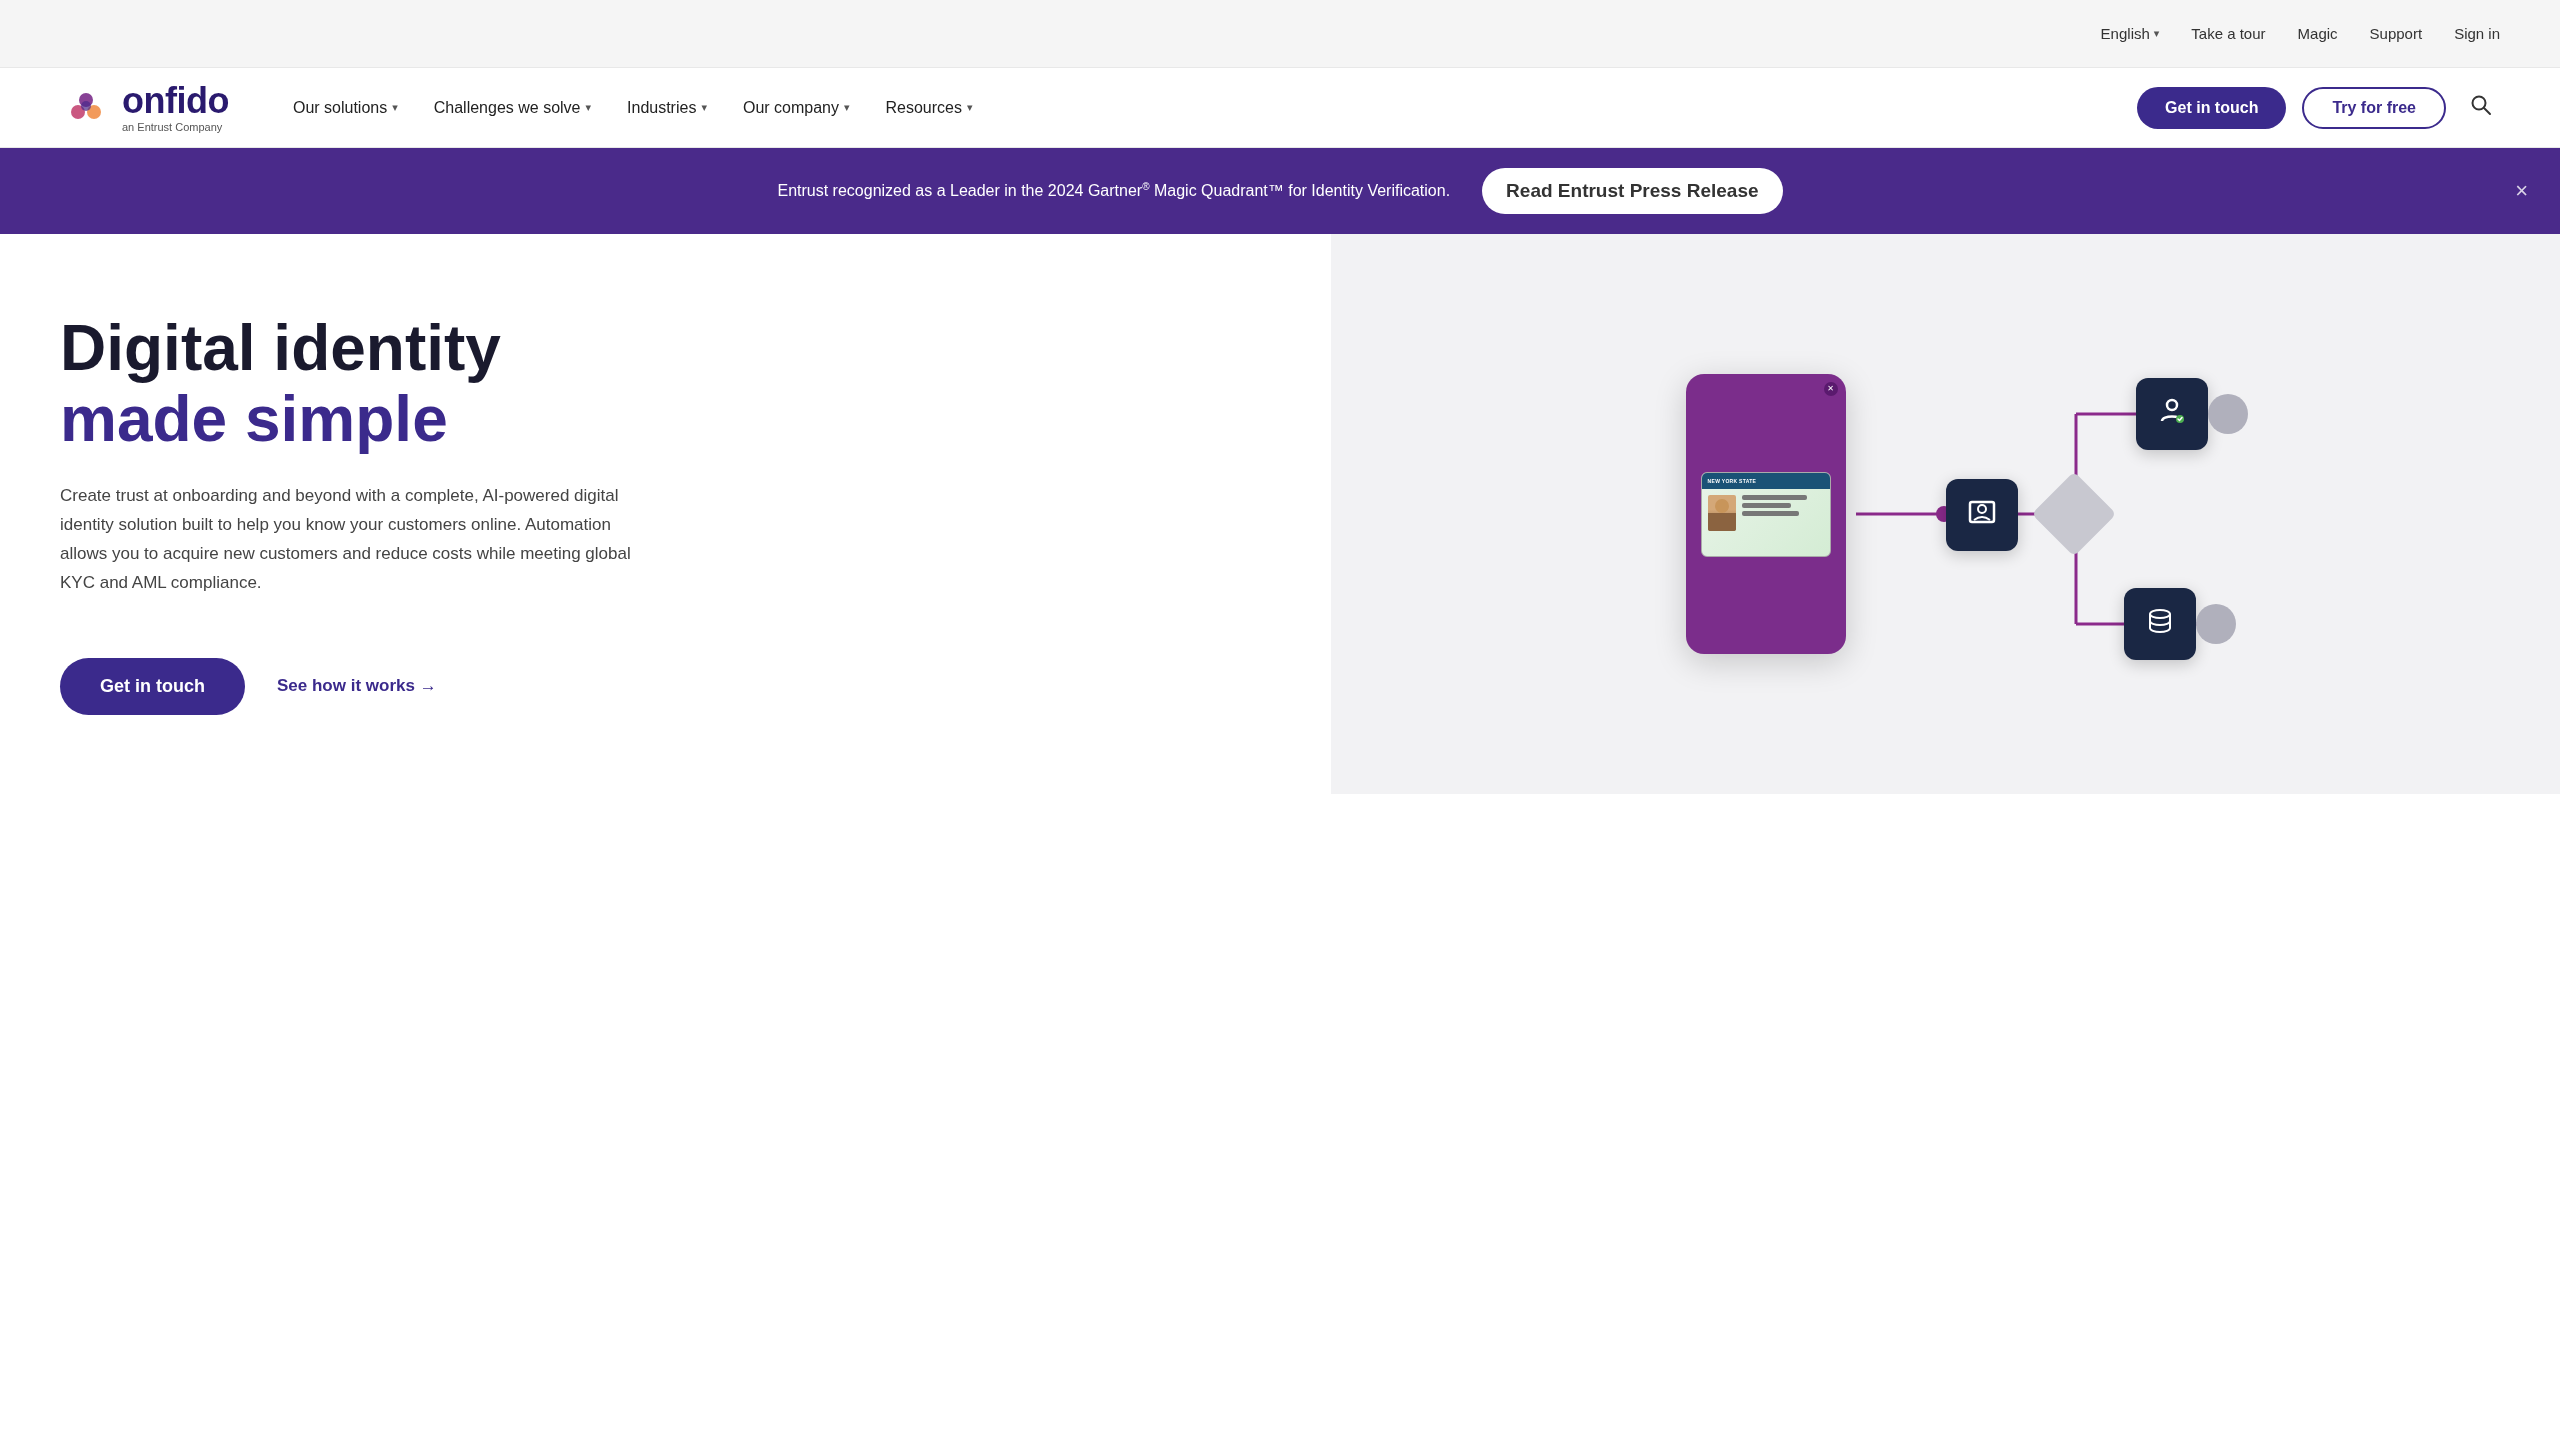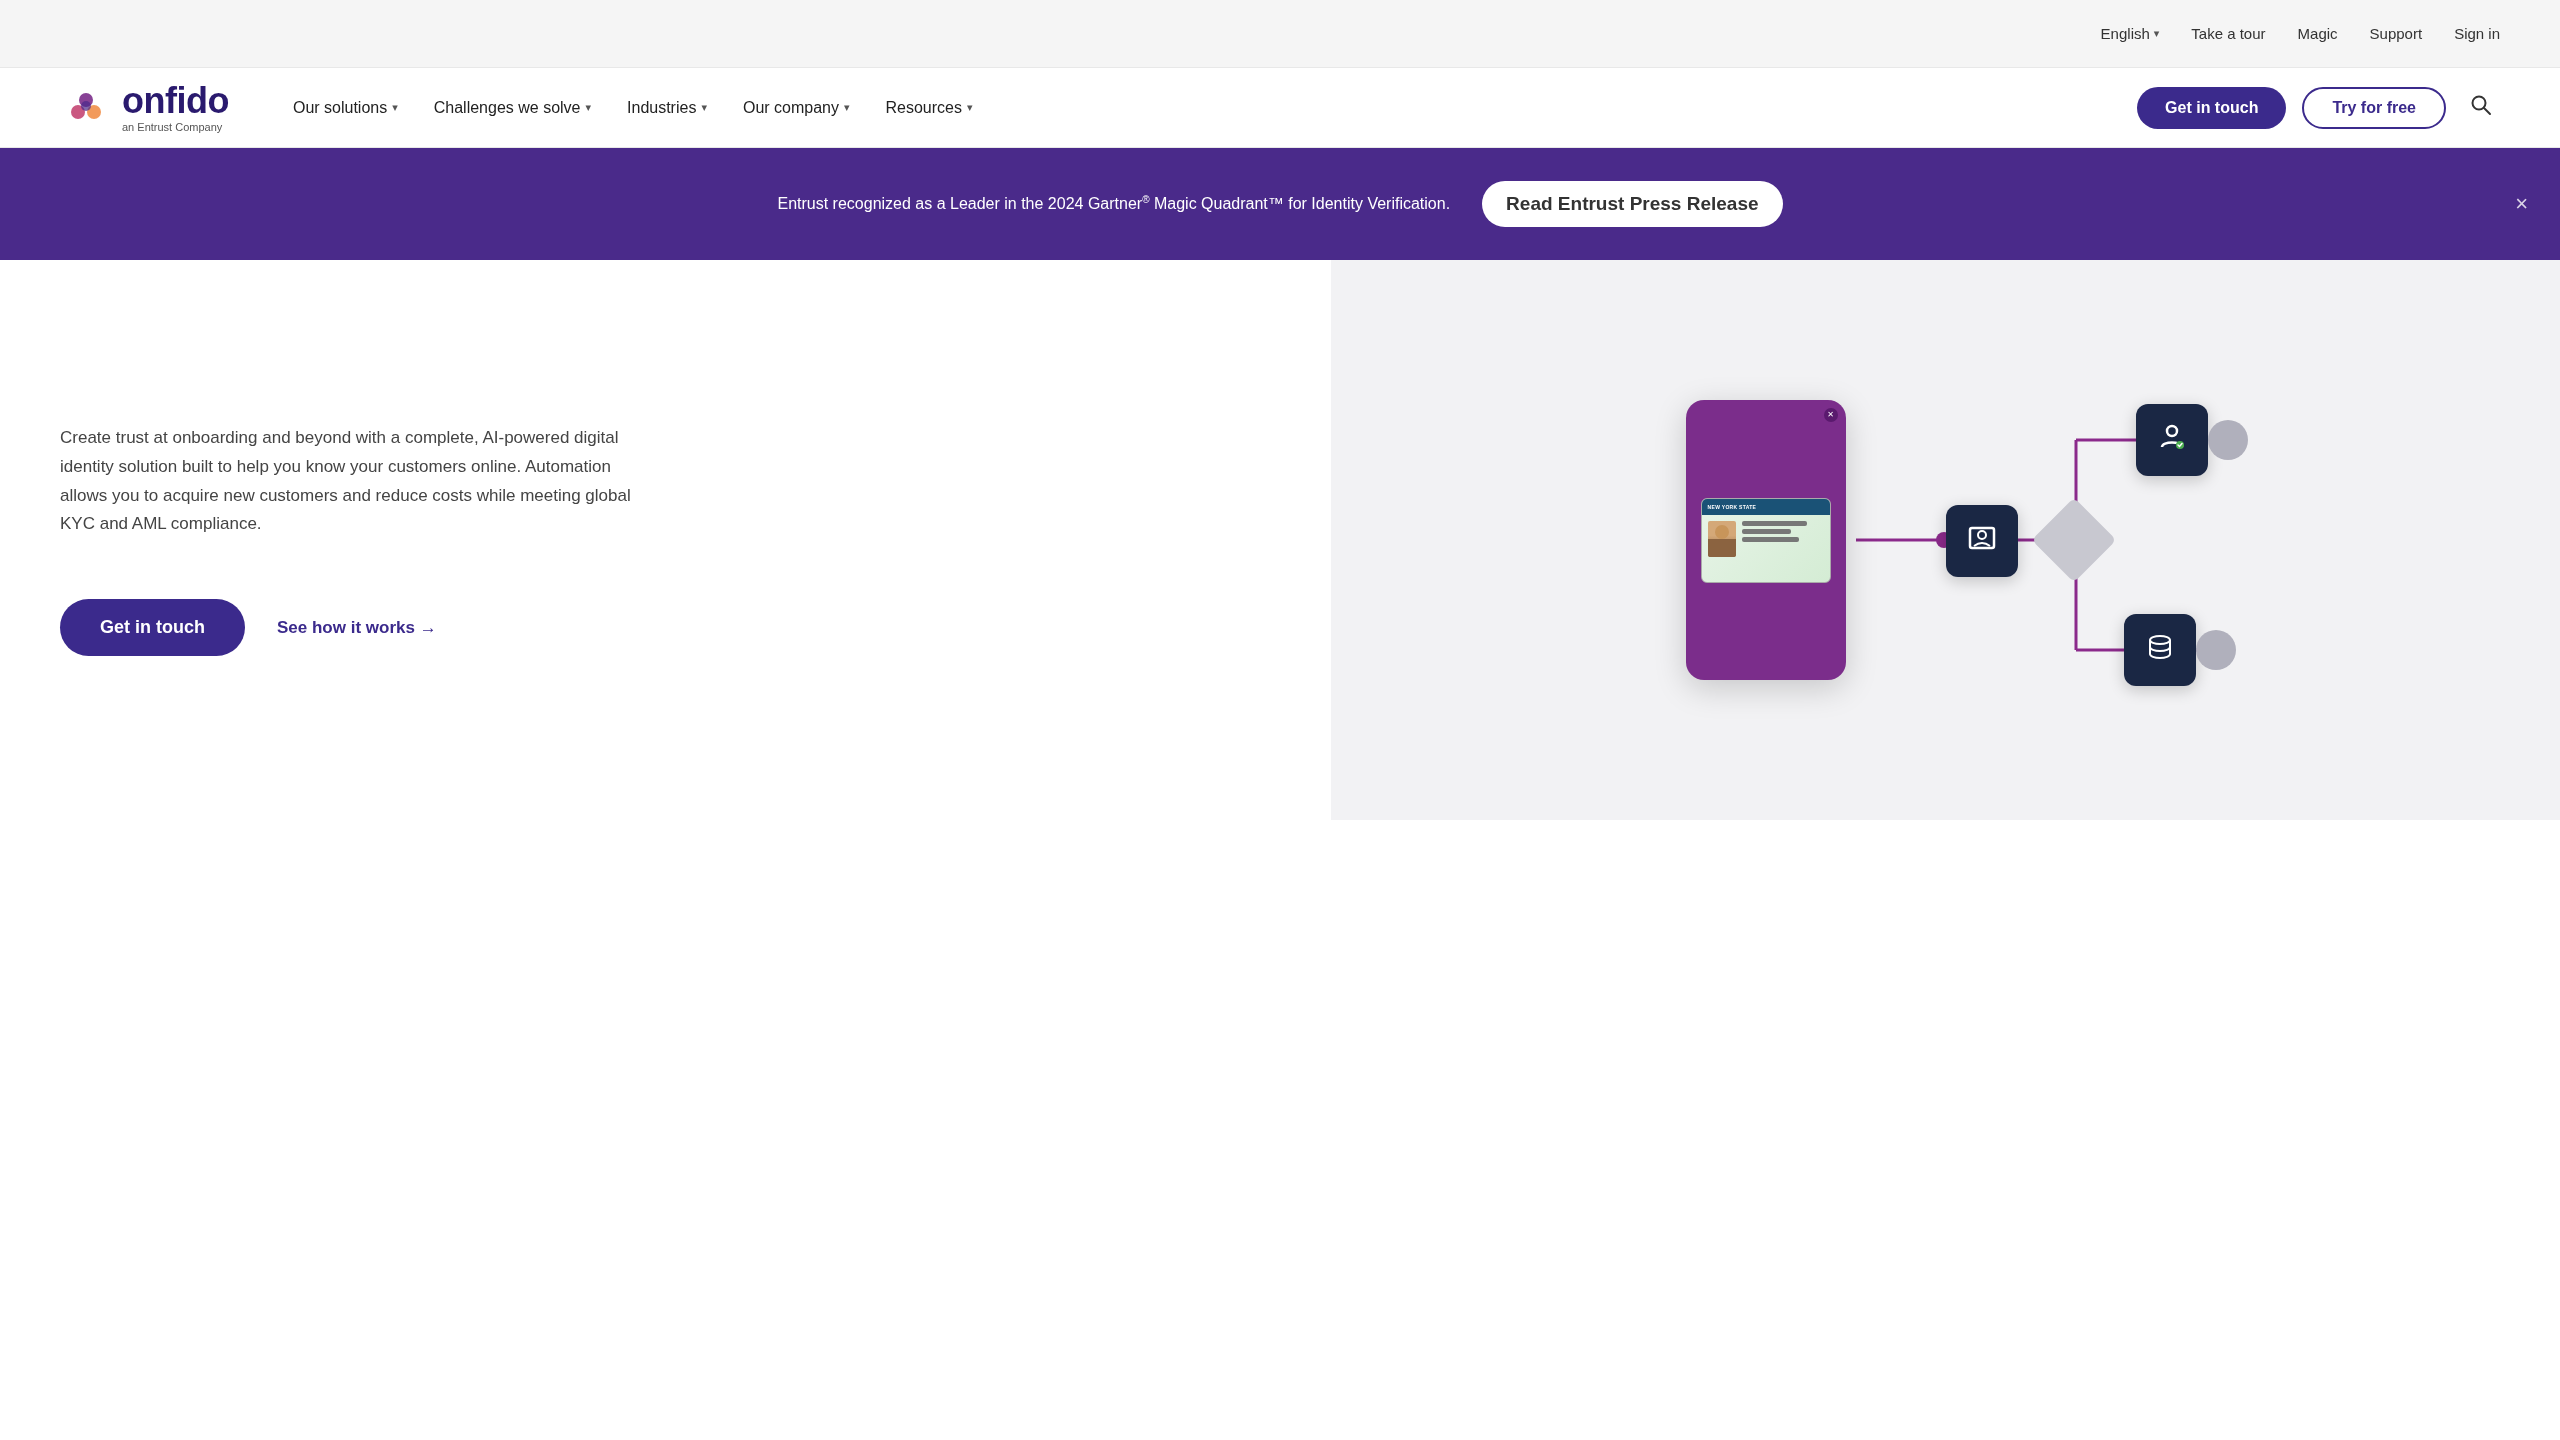--- a/index.html
+++ b/index.html
@@ -122,21 +122,21 @@
       color: #333;
       font-size: 20px;
     }
 
     
     .banner {
       background: #4a2a8a;
       display: flex;
       align-items: center;
       justify-content: center;
-      padding: 33px 60px;
+      padding: 20px 60px;
       gap: 32px;
       position: relative;
     }
     .banner-text {
       color: #fff;
       font-size: 16px;
       line-height: 1.5;
     }
     .banner-text sup { font-size: 10px; }
     .btn-press-release {
@@ -469,20 +469,24 @@
   <button class="btn-press-release">
     <span>Read Entrust Press Release</span>
   </button>
   <button class="banner-close">
     <span>×</span>
   </button>
 </div>
 
 <section class="hero">
   <div class="hero-content">
+    <h1 class="hero-title">
+      <span>Digital identity</span><br>
+      <span class="hero-title-accent">made simple</span>
+    </h1>
     <p class="hero-desc">Create trust at onboarding and beyond with a complete, AI-powered digital identity solution built to help you know your customers online. Automation allows you to acquire new customers and reduce costs while meeting global KYC and AML compliance.</p>
     <div class="hero-actions">
       <button class="btn-hero-touch">
         <span>Get in touch</span>
       </button>
       <a class="link-see-how">
         <span>See how it works →</span>
       </a>
     </div>
   </div>

